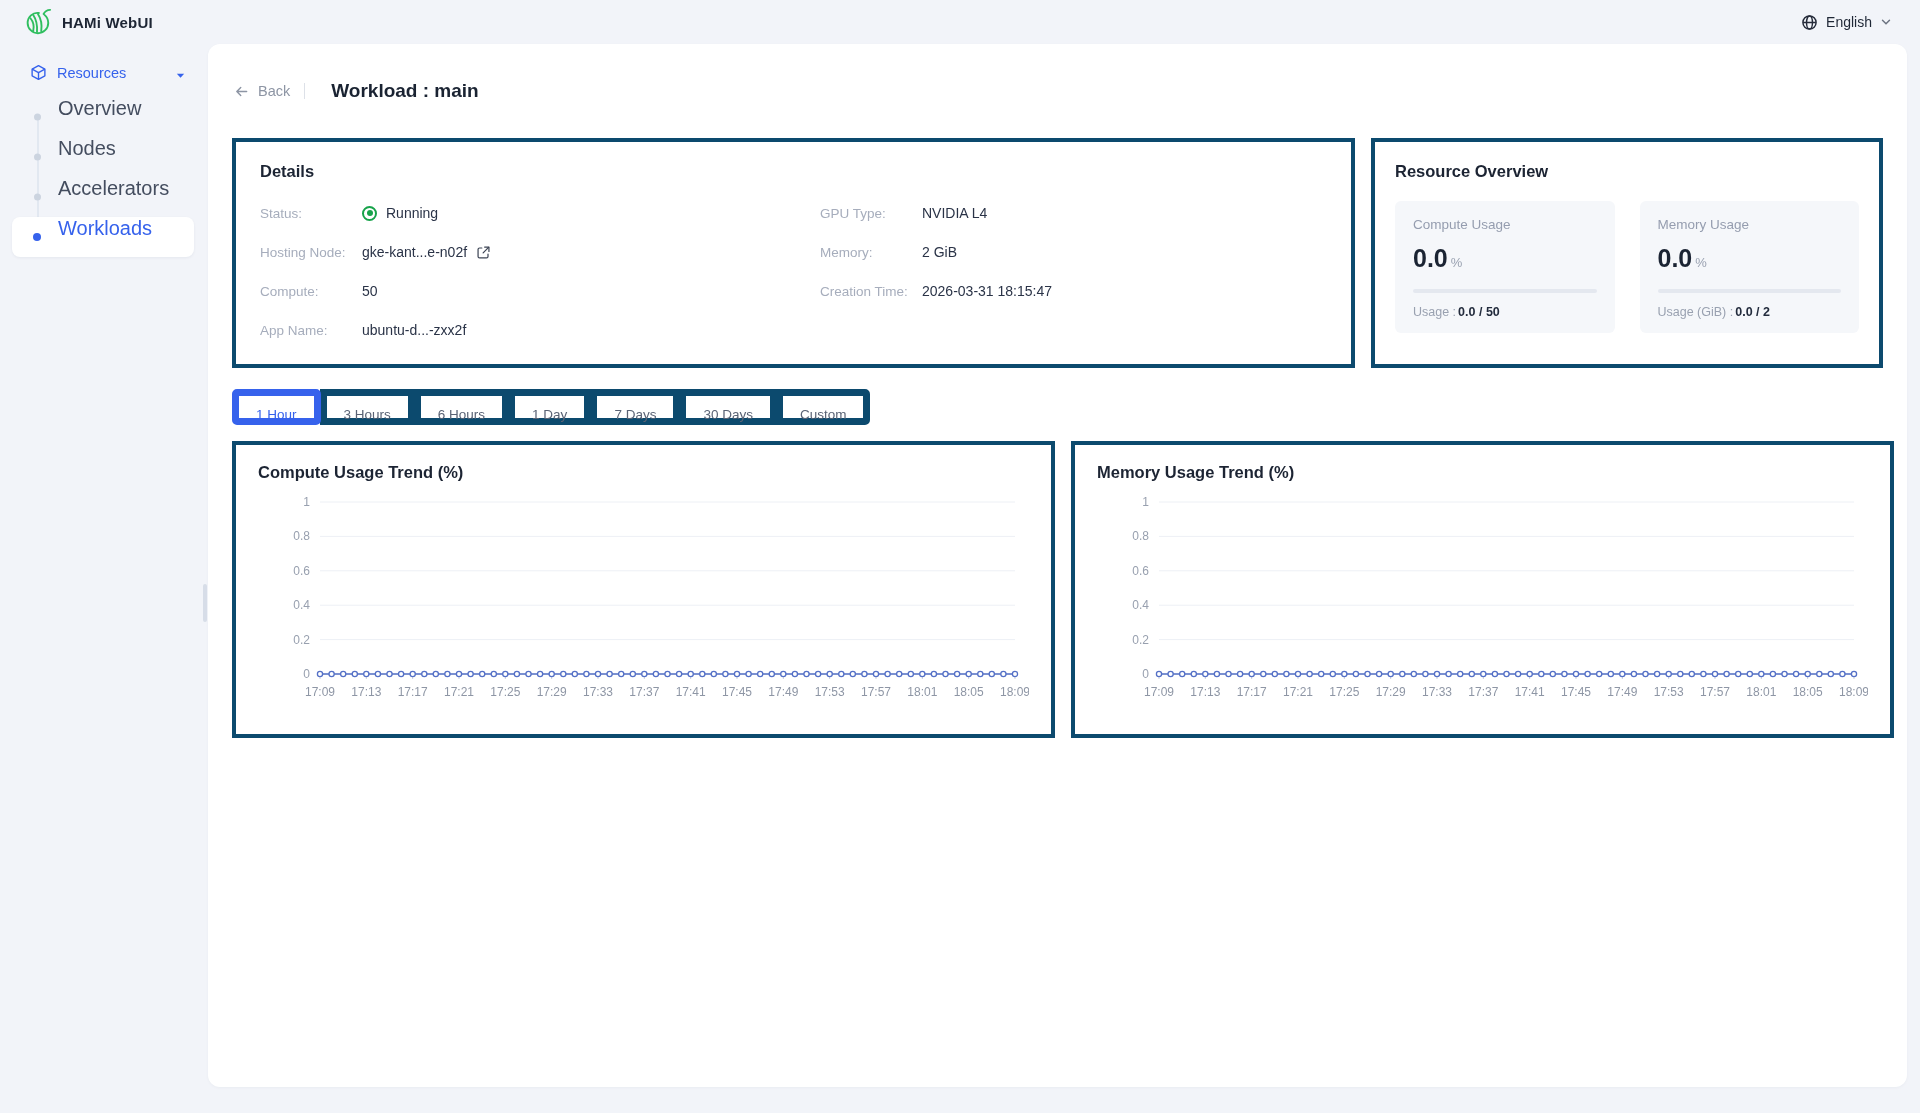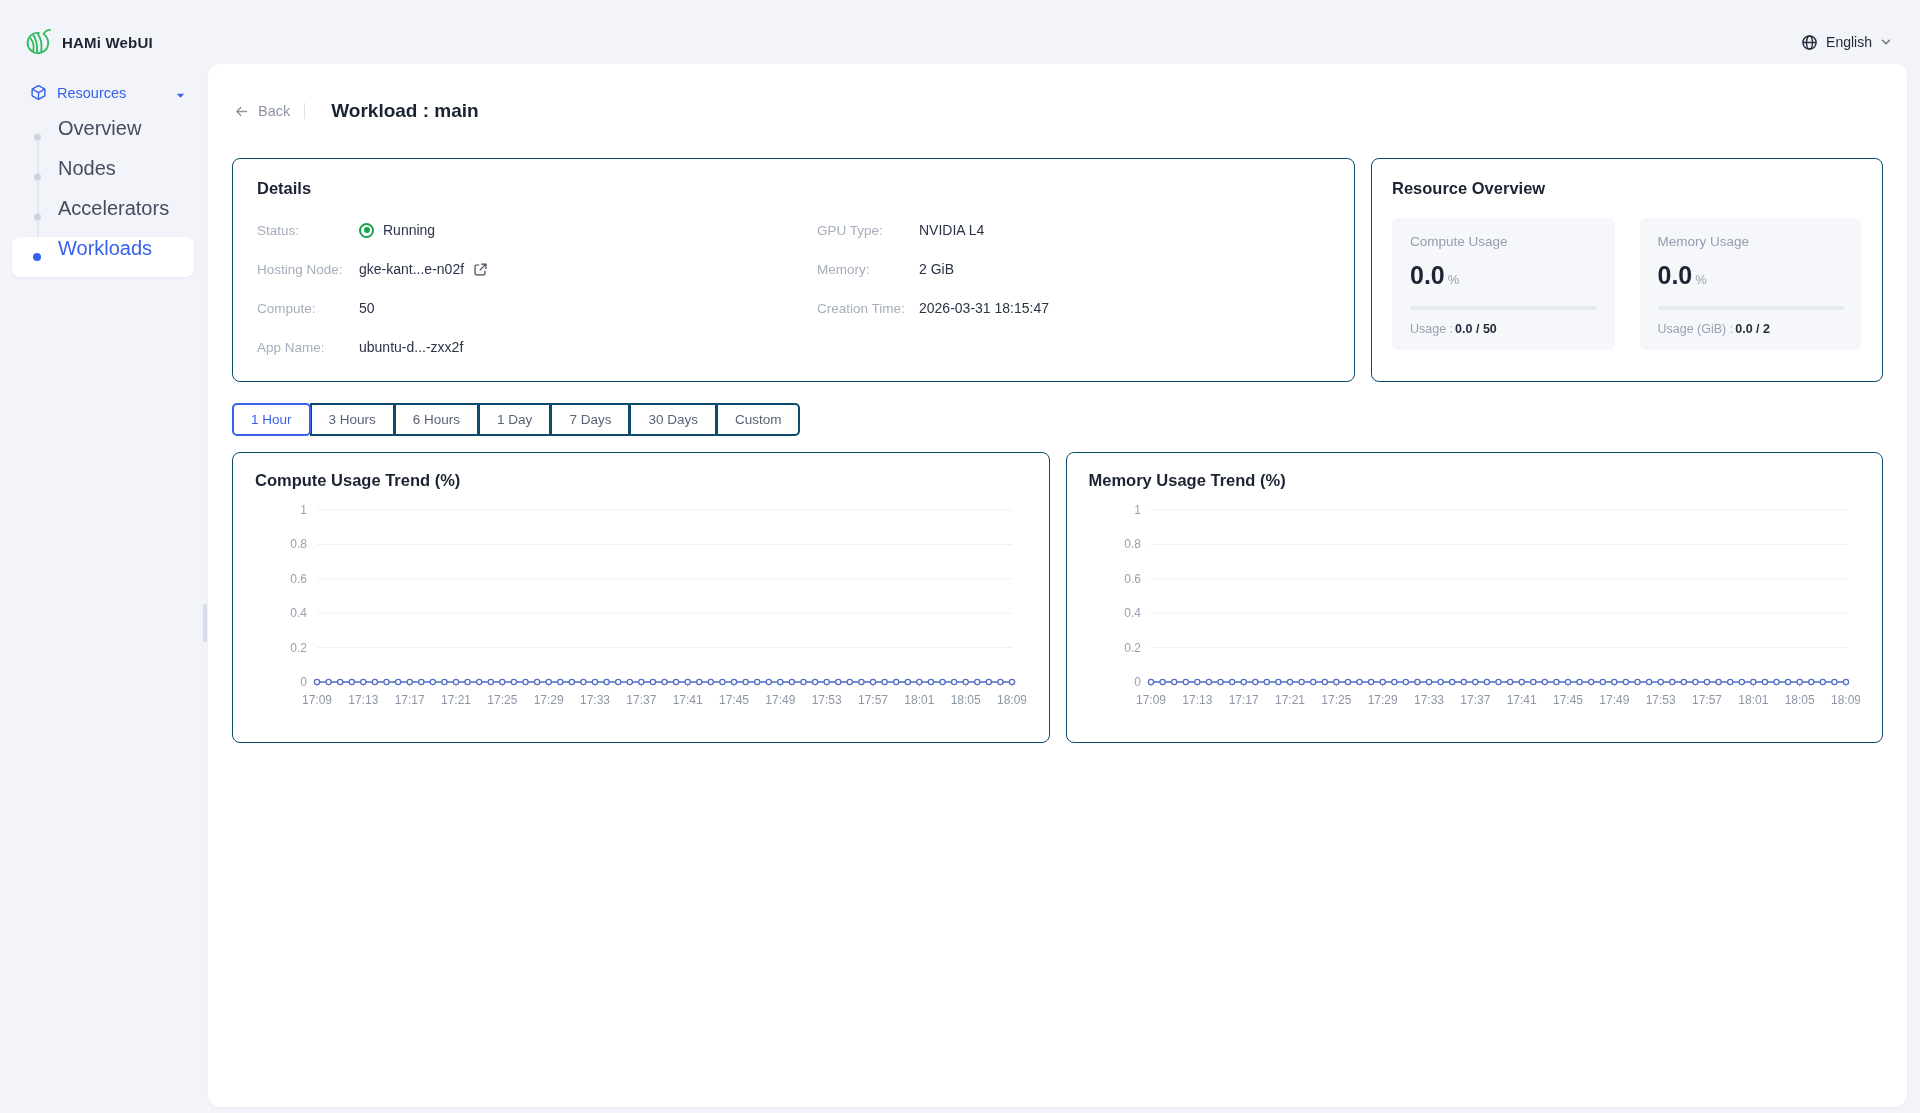--- a/index.html
+++ b/index.html
@@ -3,21 +3,21 @@
 <meta charset="utf-8">
 <style>
   * { box-sizing: border-box; }
   html,body{margin:0;padding:0;}
   body{
     width:1920px;height:1113px;overflow:hidden;
     background:#f2f4f9;color:#2b3447;
     font-family:"Liberation Sans", sans-serif;
   }
   
-  .topbar{height:44px;display:flex;align-items:center;justify-content:space-between;padding:0 28px 0 22px;margin-top:20px;}
+  .topbar{height:44px;display:flex;align-items:center;justify-content:space-between;padding:0 28px 0 22px;}
   .brand{display:flex;align-items:center;gap:10px;}
   .app-title{font-size:15px;font-weight:700;color:#1d2534;letter-spacing:.2px;}
   .lang{display:flex;align-items:center;gap:8px;cursor:pointer;font-size:14px;color:#1f2736;}
   
   .layout{display:flex;height:1056px;}
   .sidebar{width:208px;position:relative;padding-top:10px;flex:none;}
   .side-section{display:flex;align-items:flex-end;gap:10px;padding:10px 22px 16px 30px;color:#3662ec;font-size:14.5px;font-weight:500;cursor:pointer;}
   .section-caret{margin-left:auto;display:flex;}
   .side-items{position:relative;padding:0 14px 0 12px;}
   .side-items::before{content:"";position:absolute;left:37px;top:18px;bottom:22px;width:2px;background:#e2e8f1;}
@@ -26,21 +26,21 @@
   .side-item.active{background:#fff;color:#3662ec;font-weight:500;box-shadow:0 1px 3px rgba(20,35,70,.06);}
   .side-item.active .dot{background:#3662ec;width:8px;height:8px;left:21px;}
   .resize-handle{position:absolute;right:1px;top:540px;width:4px;height:38px;border-radius:2px;background:#d7dde8;cursor:col-resize;}
   
   .main-card{flex:1;margin:0 13px 13px 0;background:#fff;border-radius:12px;padding:20px 24px;box-shadow:0 1px 3px rgba(25,39,70,.04);overflow:hidden;}
   .page-header{display:flex;align-items:center;gap:14px;margin:4px 2px 24px;}
   .back-btn{display:flex;align-items:center;gap:9px;color:#8d95a4;font-size:14.5px;cursor:pointer;}
   .header-divider{width:1px;height:16px;background:#dde1e8;}
   .page-title{font-size:19px;font-weight:600;color:#1a2332;margin:12px;}
   .top-row{display:flex;gap:16px;margin-bottom:21px;align-items:stretch;}
-  .panel-card{border:1px solid #0c4a6e;border-radius:8px;background:#fff;}
+  .panel-card{border:4px solid #0c4a6e;border-radius:0;background:#fff;}
   .details-card{flex:1;padding:20px 24px 22px;}
   .card-title{font-size:16.5px;font-weight:600;color:#1c2433;margin:0 0 20px;}
   .details-cols{display:flex;}
   .details-col{display:flex;flex-direction:column;gap:15px;}
   .details-col.left{flex:0 0 560px;}
   .details-col.right{flex:1;}
   .detail-row{display:flex;align-items:center;min-height:24px;font-size:14px;}
   .detail-label{width:102px;flex:none;color:#a6adbc;font-size:13.5px;}
   .detail-value{color:#2a3347;display:flex;align-items:center;gap:9px;}
   .status-dot{width:15px;height:15px;border-radius:50%;border:2px solid #17a34a;position:relative;flex:none;}
@@ -53,21 +53,21 @@
   .ov-title{font-size:13.5px;color:#959daf;margin-bottom:12px;}
   .ov-value{font-size:25px;font-weight:700;color:#1b2433;}
   .ov-unit{font-size:13px;color:#9aa2b1;font-weight:400;margin-left:3px;}
   .ov-track{height:4px;background:#e4e8ef;border-radius:2px;margin:16px 0 12px;overflow:hidden;}
   .ov-fill{height:100%;background:#3662ec;border-radius:2px;}
   .ov-usage{font-size:12.5px;color:#99a1b0;}
   .ov-usage b{color:#232c3d;font-weight:700;margin-left:2px;}
   
   .time-range-wrap{margin:0 0 16px;}
   .time-range{display:inline-flex;}
-  .tr-btn{height:33px;padding:4px 17px;background:#fff;border:2px solid #0c4a6e;margin-left:-1px;font-size:13.5px;color:#5a6375;cursor:pointer;font-family:inherit;}
+  .tr-btn{height:33px;padding:11px 17px;background:#fff;border:7px solid #0c4a6e;margin-left:-1px;font-size:13.5px;color:#5a6375;cursor:pointer;font-family:inherit;}
   .tr-btn:first-child{border-radius:5px 0 0 5px;margin-left:0;}
   .tr-btn:last-child{border-radius:0 5px 5px 0;}
   .tr-btn.selected{color:#3662ec;border-color:#3662ec;position:relative;z-index:1;border-radius:5px;}
   
   .charts-row{display:flex;gap:16px;}
   .chart-card{flex:1;padding:18px 22px 16px;}
   .chart-title{font-size:16.5px;font-weight:600;color:#1c2433;margin:0 0 4px;}
   .chart-holder{width:100%;}
   .chart-holder svg text{font-family:"Liberation Sans",sans-serif;}
 </style>

